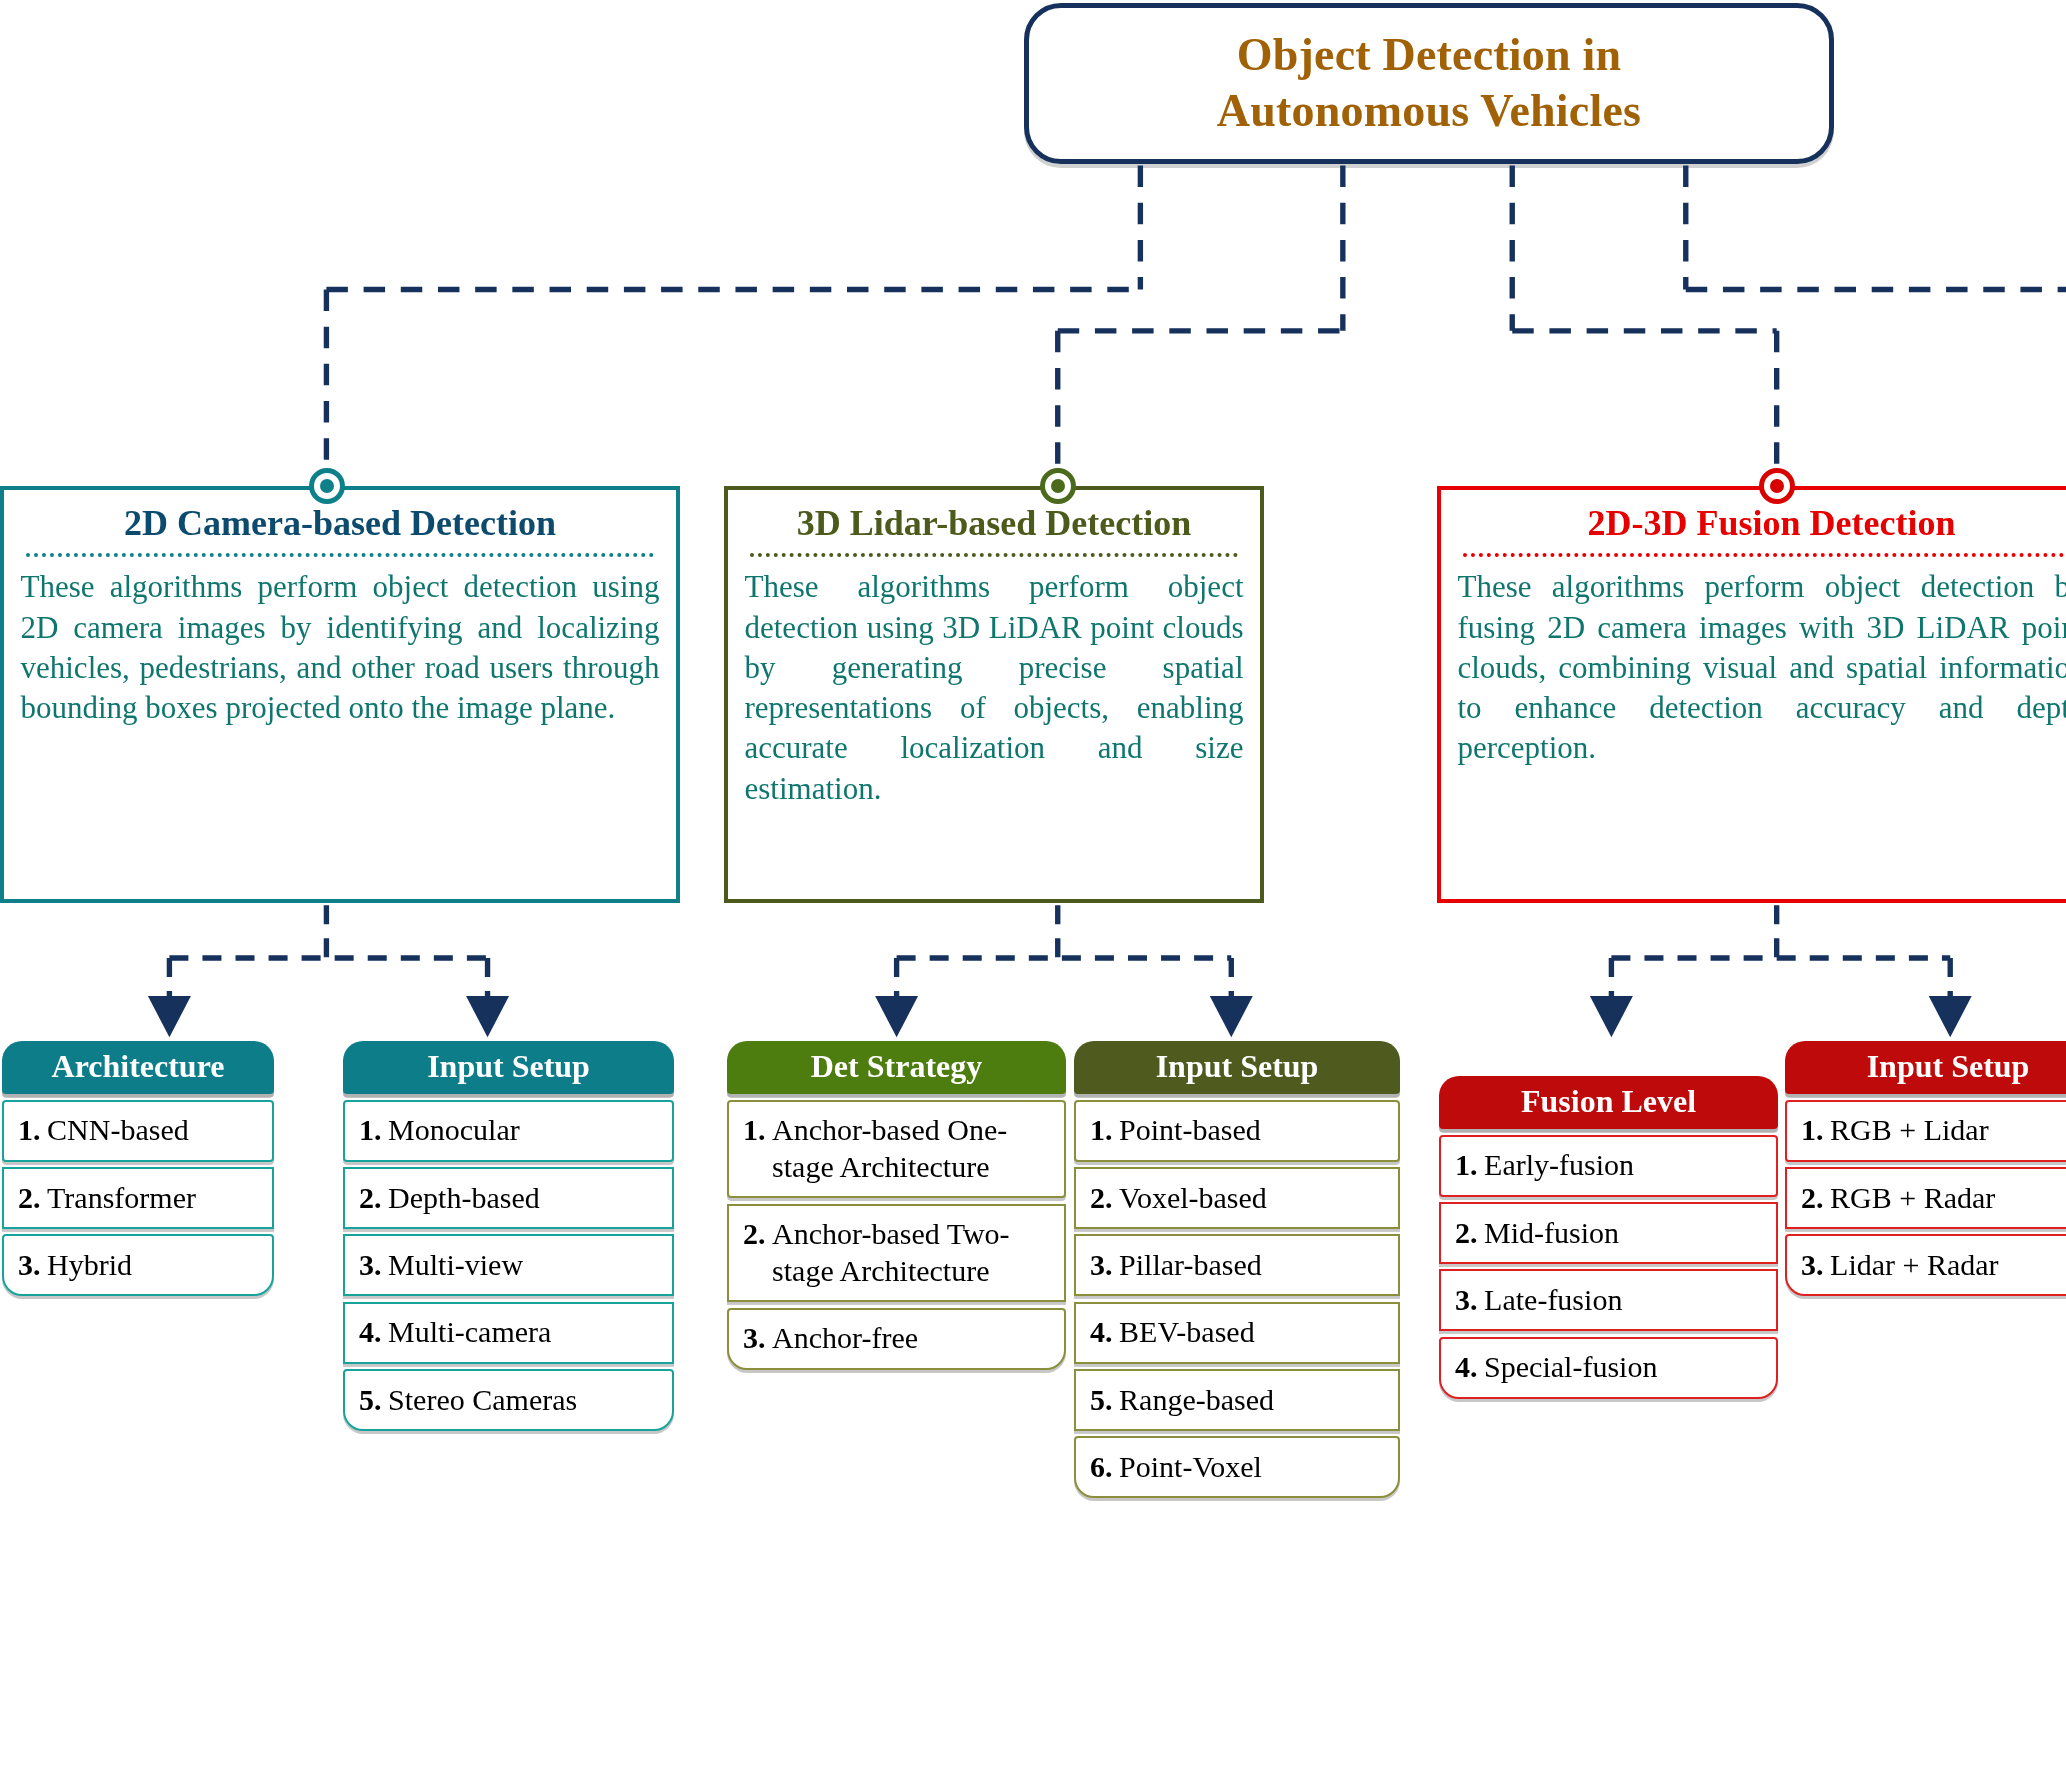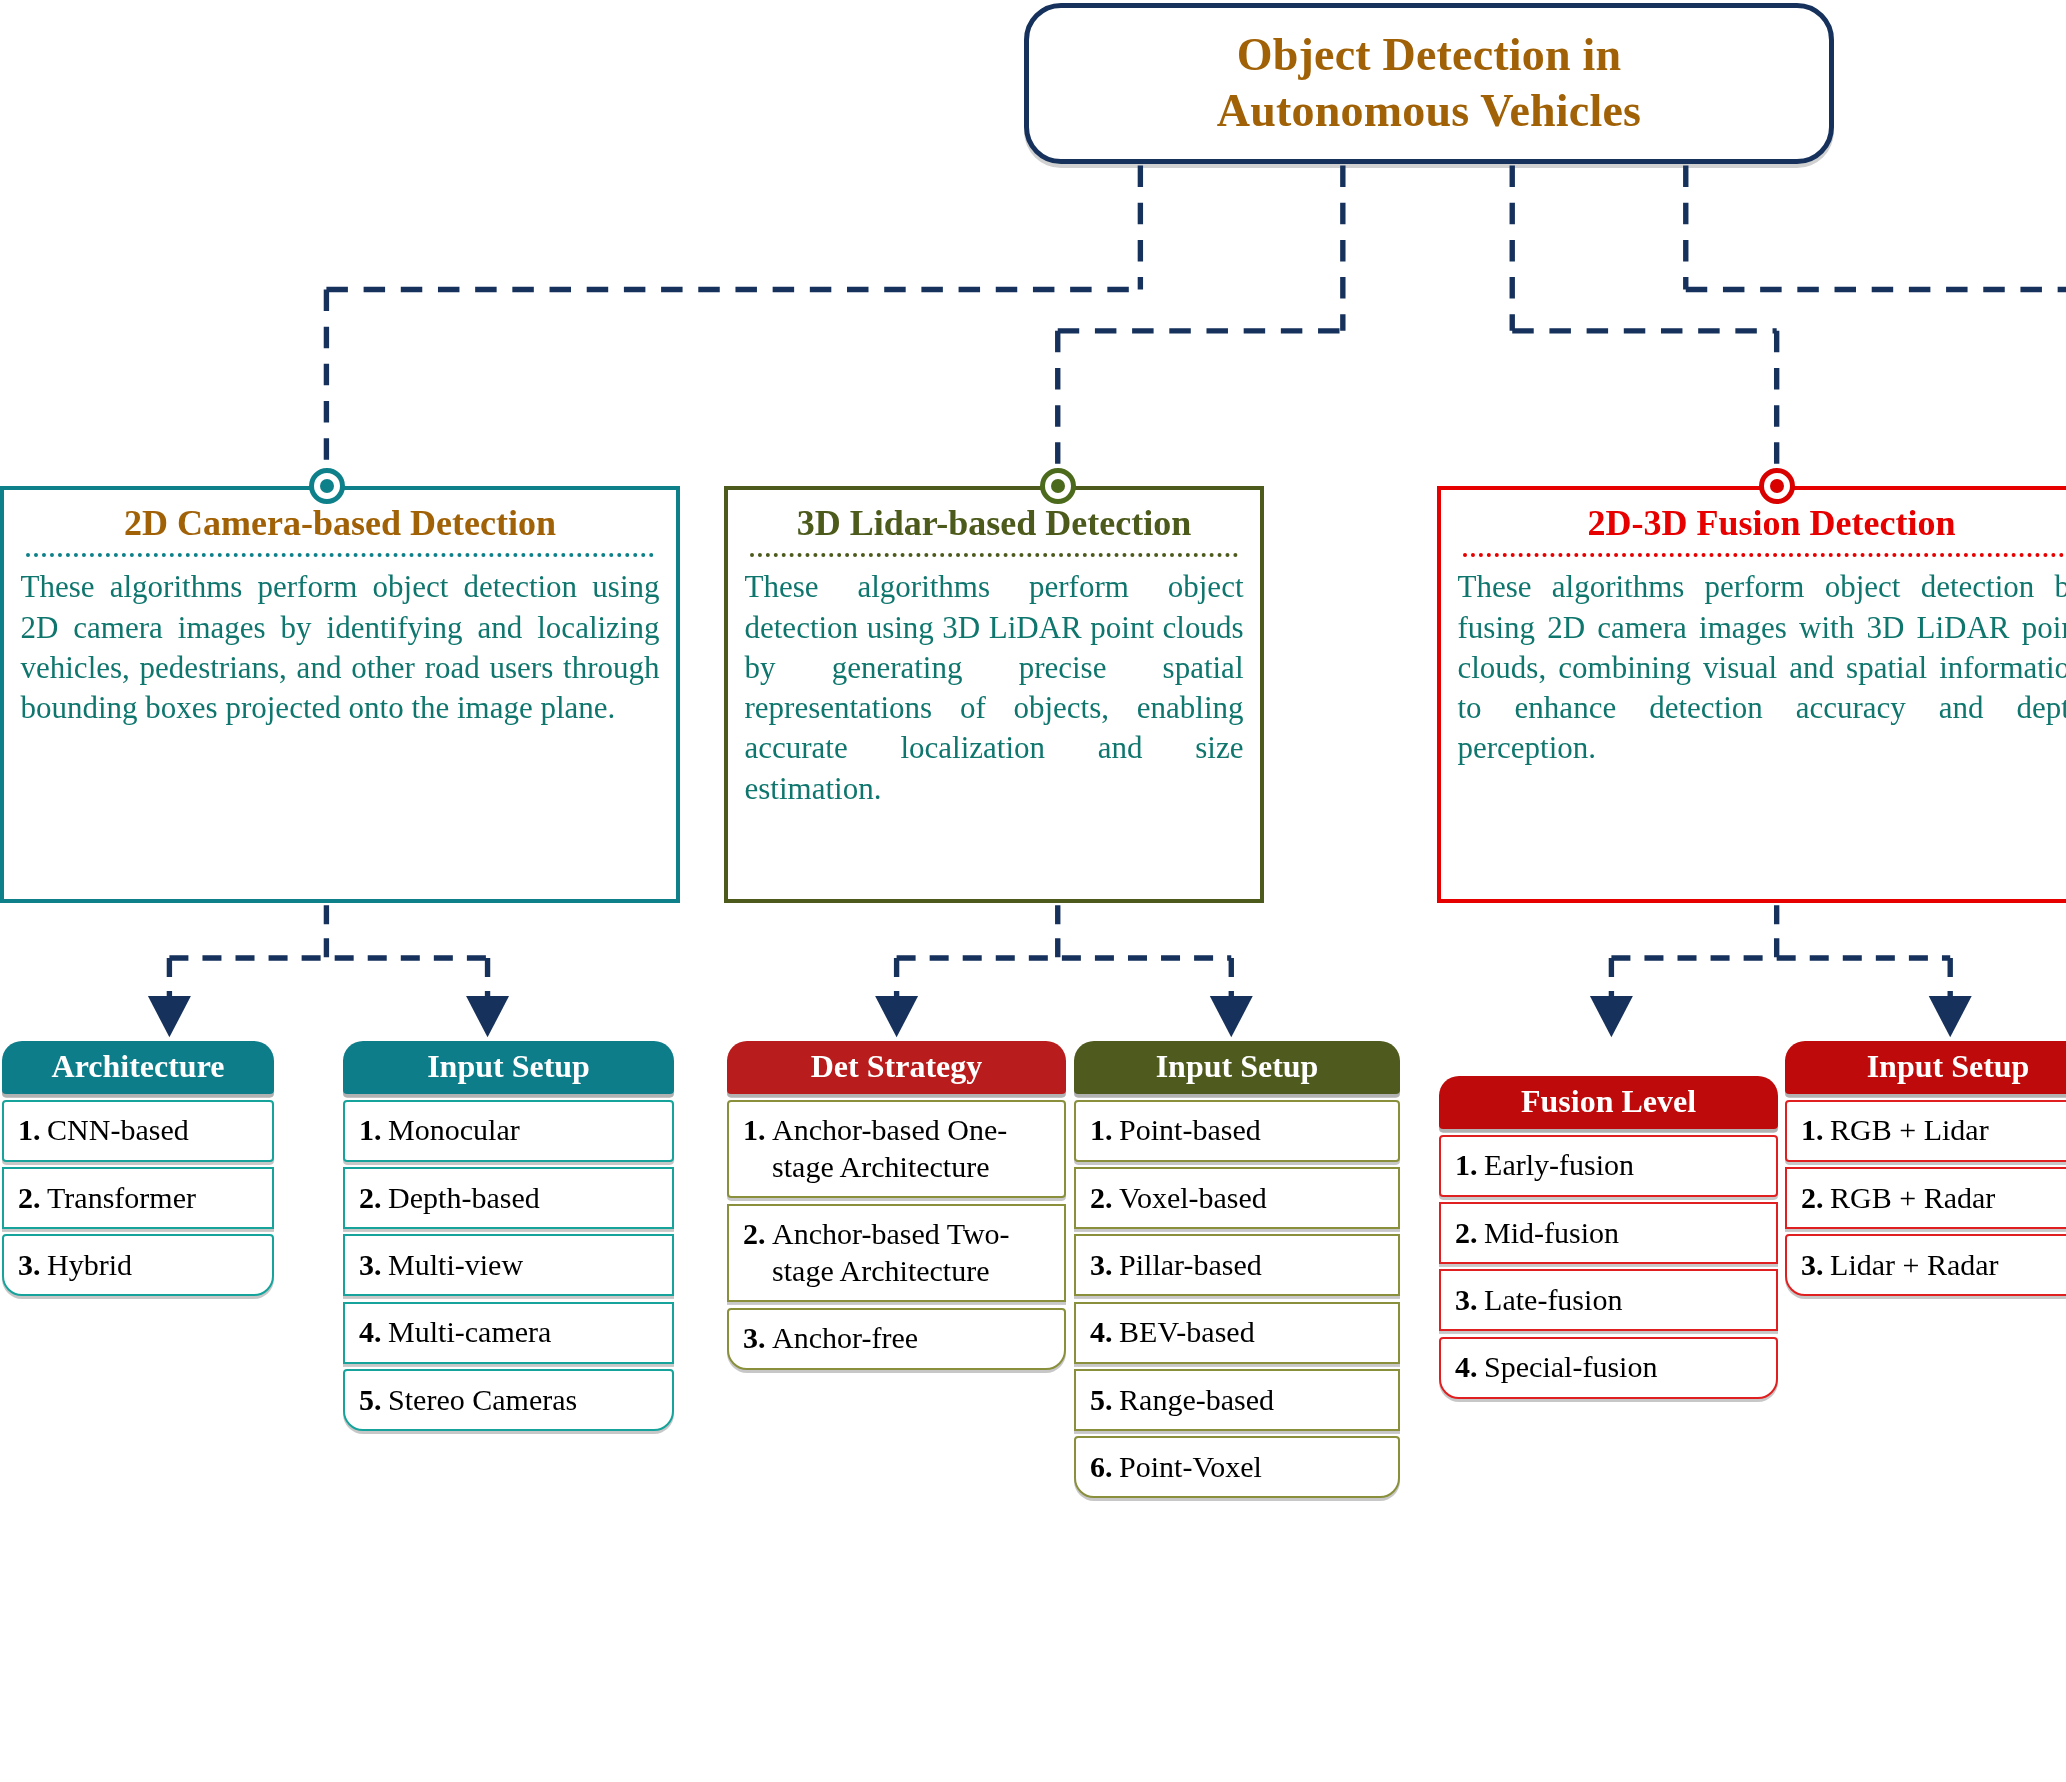--- a/index.html
+++ b/index.html
@@ -150,21 +150,21 @@
     <polygon points="2170,2510 2118,2410 2222,2410"></polygon>
     <polygon points="2980,2510 2928,2410 3032,2410"></polygon>
     <polygon points="3900,2510 3848,2410 3952,2410"></polygon>
     <polygon points="4720,2510 4668,2410 4772,2410"></polygon>
     <polygon points="6025,2510 5973,2410 6077,2410"></polygon>
   </g>
 </svg>
 
 <div id="branch-layer">
     <div class="cat-panel" style="left: 0px; top: 486px; width: 680px; height: 417px; border-color: rgb(14, 128, 137);">
-      <div class="cat-title" style="color: #a16207;">2D Camera-based Detection</div>
+      <div class="cat-title" style="color: #0c4a6e;">2D Camera-based Detection</div>
       <div class="cat-rule" style="border-top-color: rgb(14, 128, 137);"></div>
       <div class="cat-desc">These algorithms perform object detection using 2D camera images by identifying and localizing vehicles, pedestrians, and other road users through bounding boxes projected onto the image plane.</div>
     </div>
     <div class="node-dot" style="left: 309px; top: 468px; border-color: rgb(14, 128, 137);">
       <i style="background: rgb(14, 128, 137);"></i>
     </div>
     <div class="col" style="left: 2px; top: 1041px; width: 272px;">
       <div class="col-head" style="background: rgb(14, 125, 138);">Architecture</div>
       <div class="item first" style="border-color: rgb(21, 163, 155);">
         <span class="num">1.</span>
@@ -204,21 +204,21 @@
     </div>
     <div class="cat-panel" style="left: 724px; top: 486px; width: 540px; height: 417px; border-color: rgb(76, 90, 28);">
       <div class="cat-title" style="color: rgb(76, 90, 28);">3D Lidar-based Detection</div>
       <div class="cat-rule" style="border-top-color: rgb(76, 90, 28);"></div>
       <div class="cat-desc">These algorithms perform object detection using 3D LiDAR point clouds by generating precise spatial representations of objects, enabling accurate localization and size estimation.</div>
     </div>
     <div class="node-dot" style="left: 1040px; top: 468px; border-color: rgb(76, 106, 28);">
       <i style="background: rgb(76, 106, 28);"></i>
     </div>
     <div class="col" style="left: 727px; top: 1041px; width: 339px;">
-      <div class="col-head" style="background: #b91c1c;">Det Strategy</div>
+      <div class="col-head" style="background: #4d7c0f;">Det Strategy</div>
       <div class="item first multi" style="border-color: rgb(138, 143, 60);">
         <span class="num">1.</span>
         <span class="txt">Anchor-based One-stage Architecture</span>
       </div>
       <div class="item multi" style="border-color: rgb(138, 143, 60);">
         <span class="num">2.</span>
         <span class="txt">Anchor-based Two-stage Architecture</span>
       </div>
       <div class="item last" style="border-color: rgb(138, 143, 60);">
         <span class="num">3.</span>

